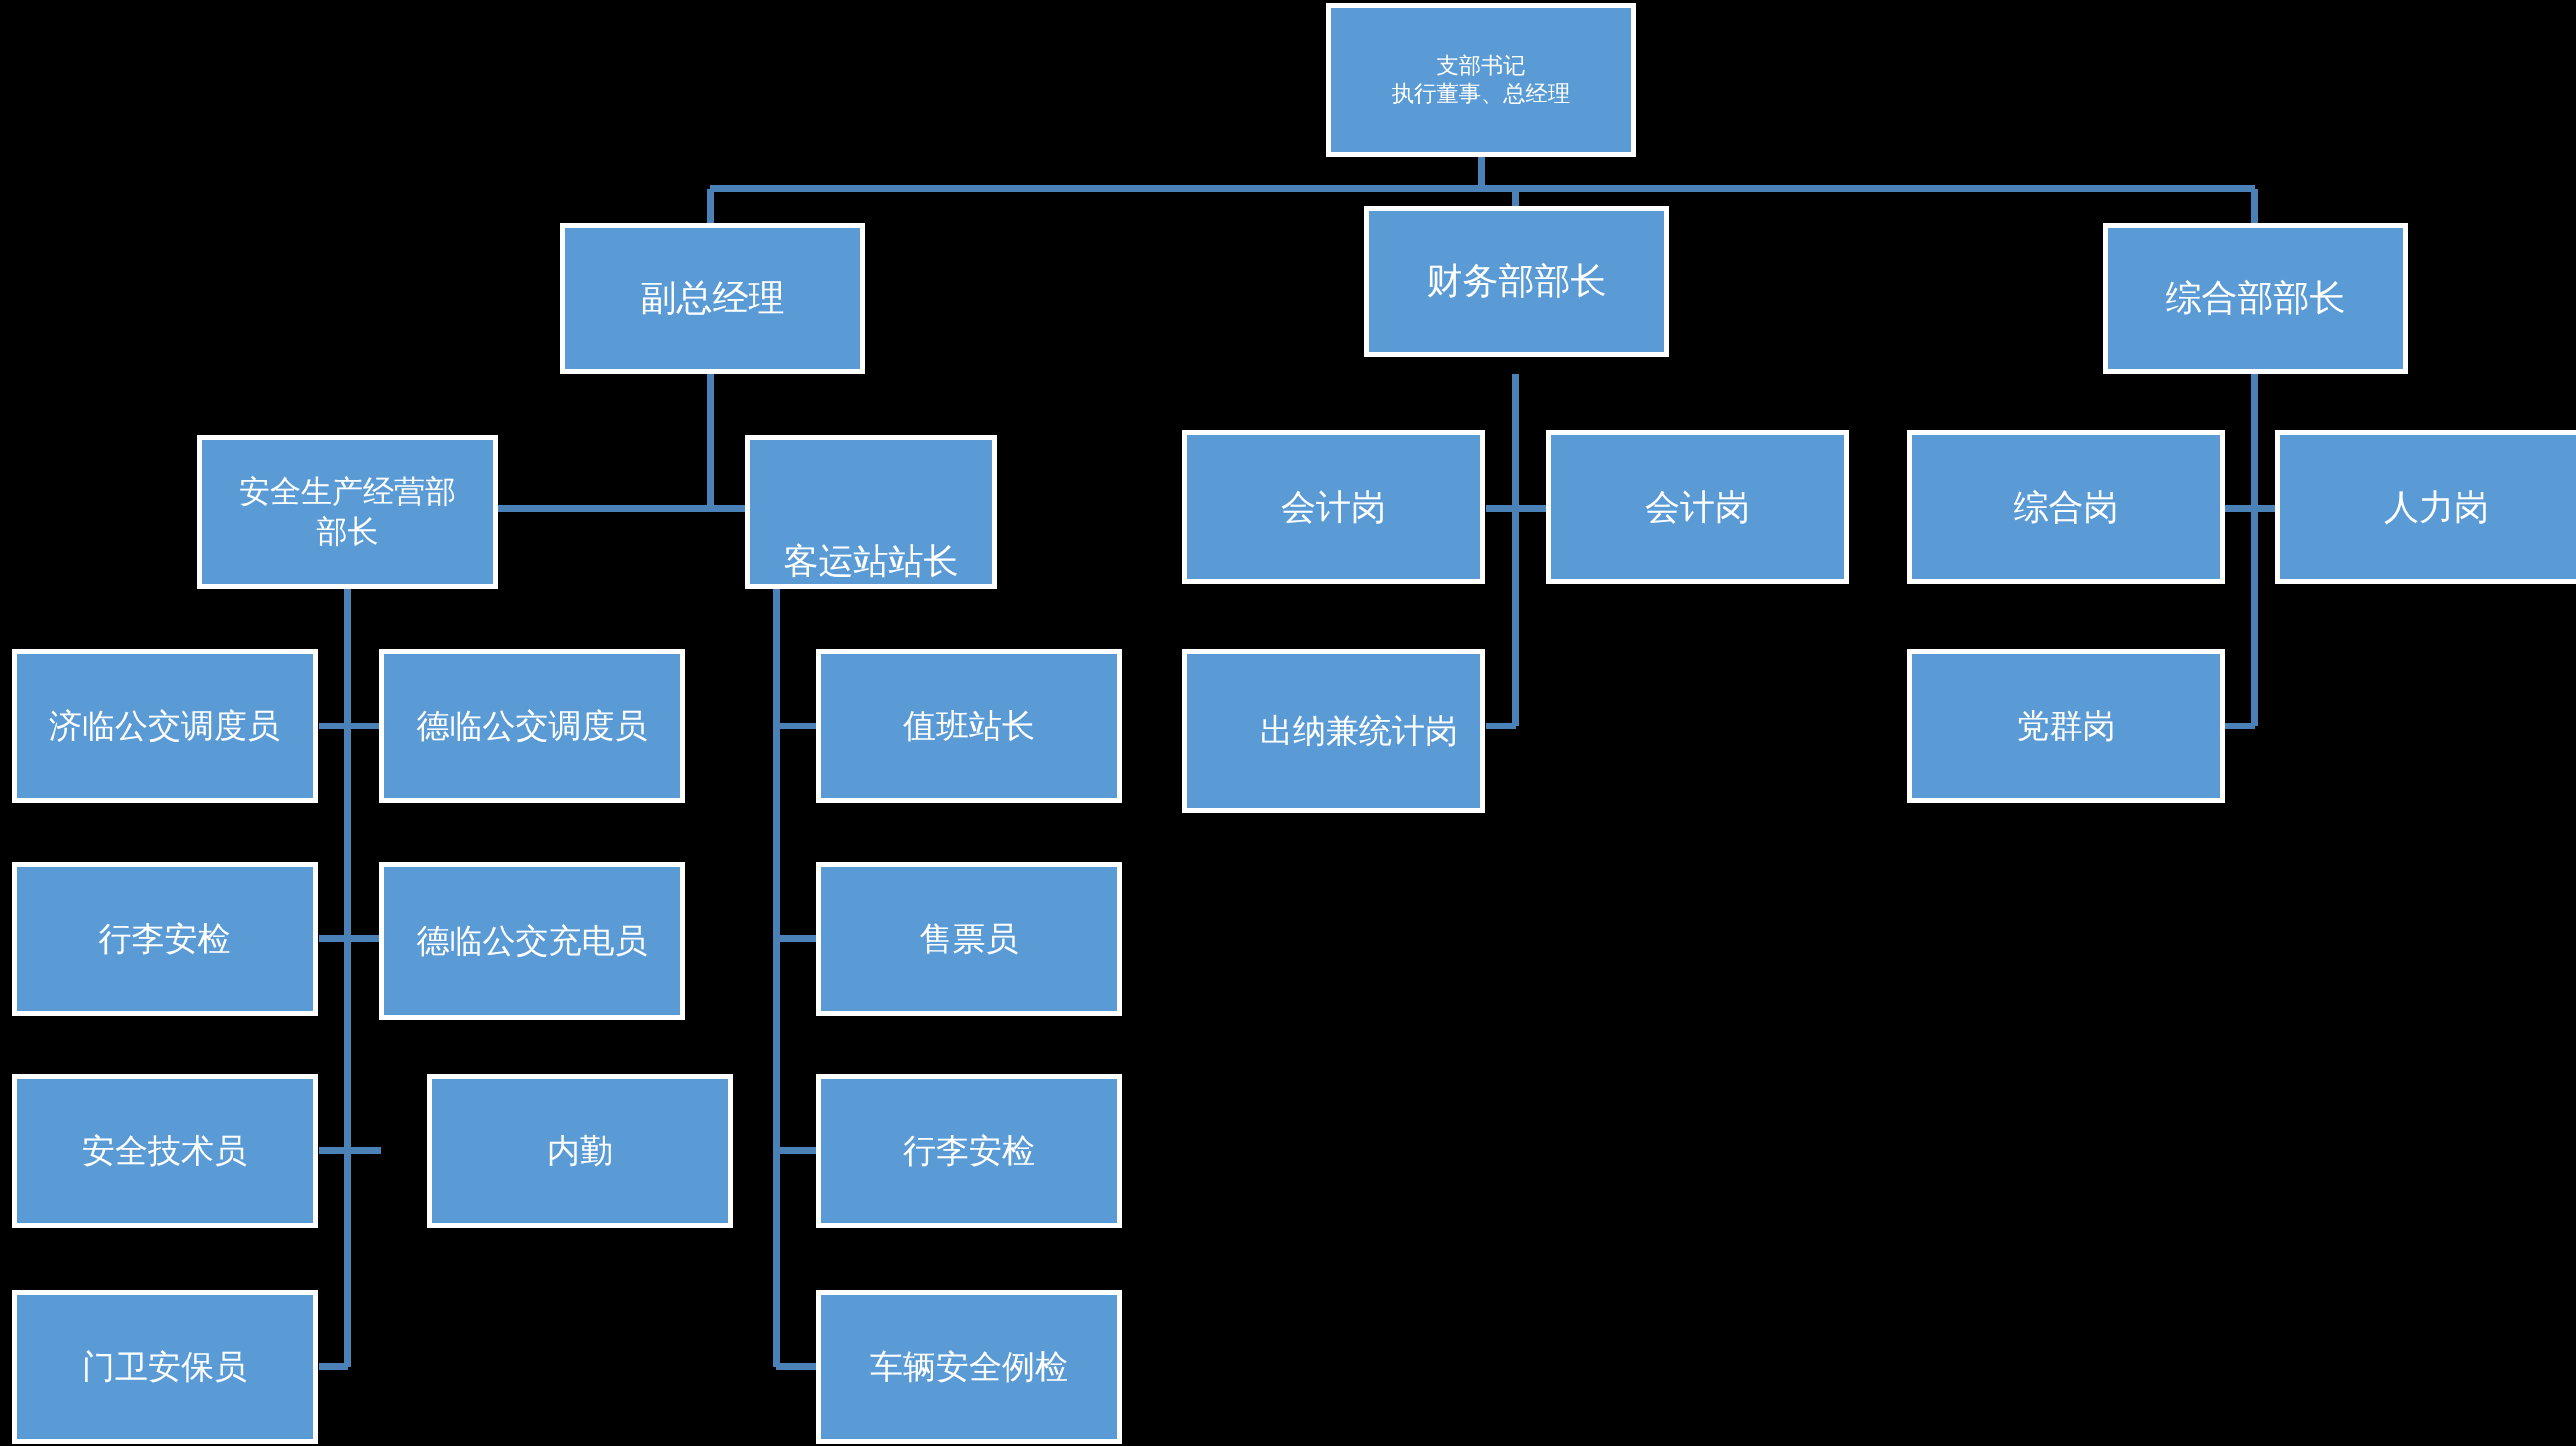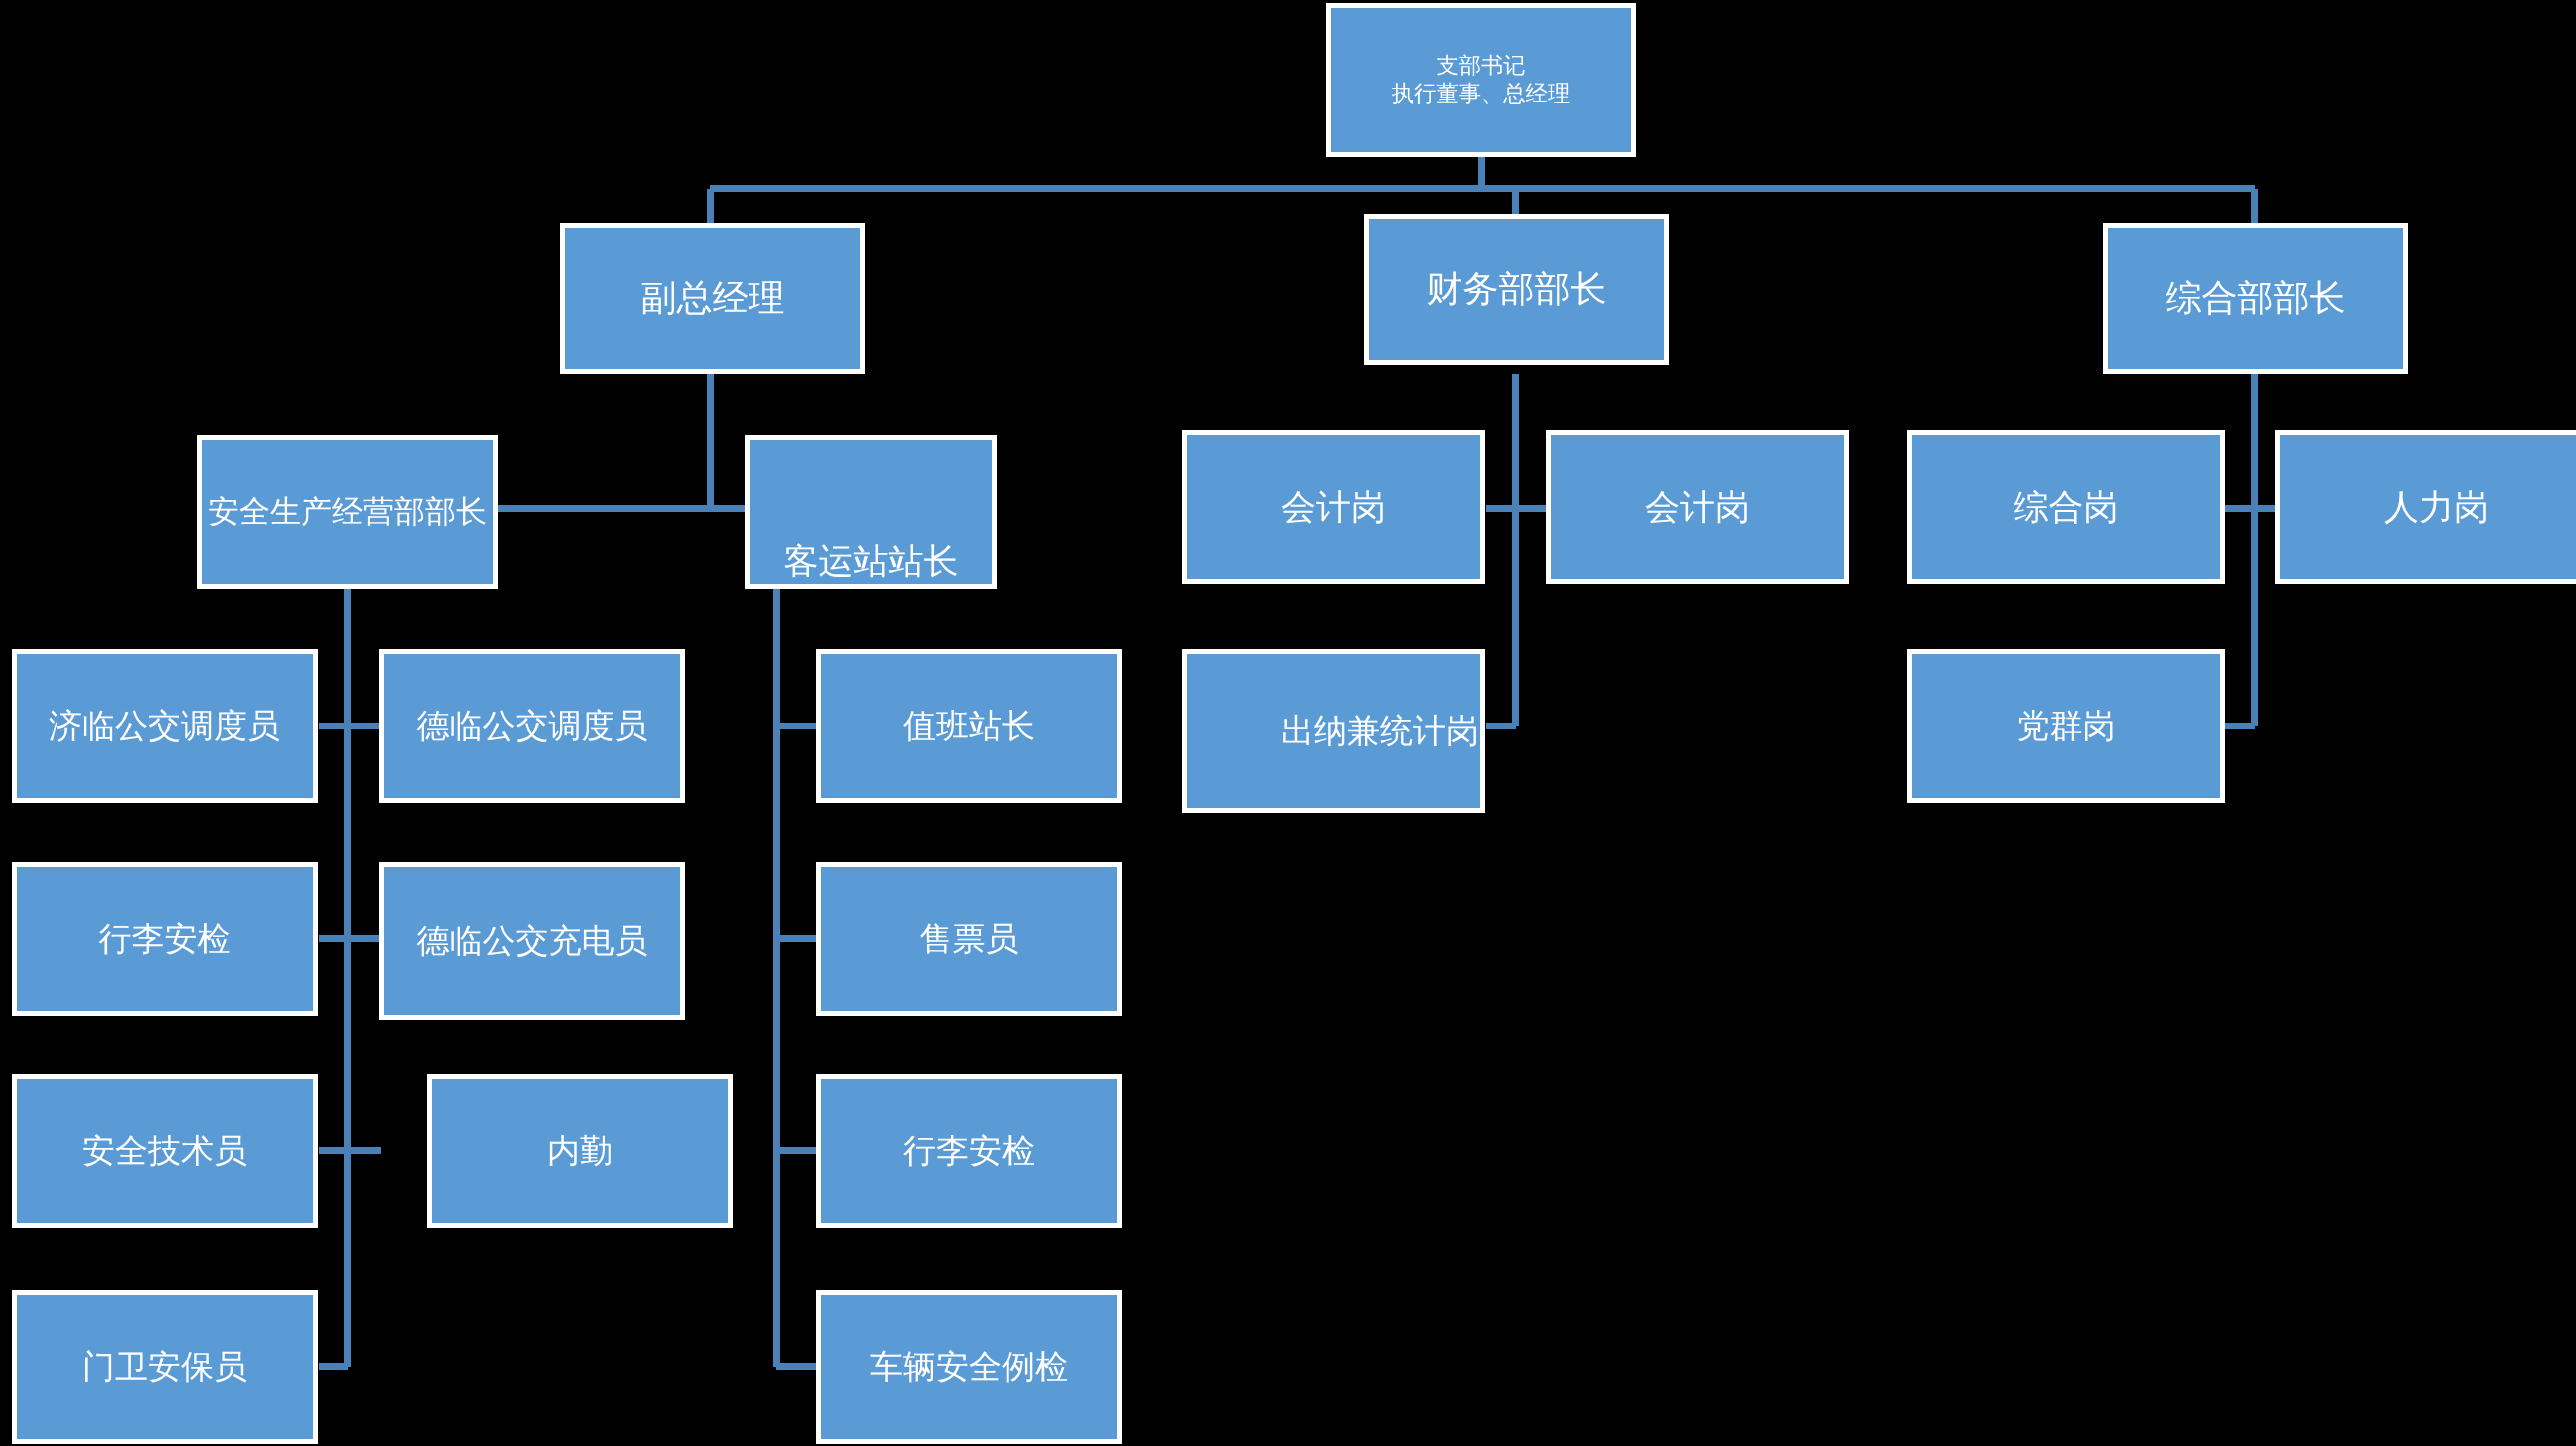--- a/index.html
+++ b/index.html
@@ -27,21 +27,21 @@
     position: absolute;
     box-sizing: border-box;
     background: #5B9BD5;
     border: 5px solid #FFFFFF;
     display: flex;
     align-items: center;
     justify-content: center;
     text-align: center;
     color: #FFFFFF;
     line-height: 1.28;
-    padding: 0 1px;
+    padding: 0 22px;
     overflow: hidden;
   }
   .org-node .node-label {
     display: block;
     width: 100%;
     white-space: pre-line;
   }
   .size-root   { font-size: 22.3px; }
   .size-lvl2   { font-size: 36px; justify-content: flex-end; }
   .size-lvl3   { font-size: 35px; }
@@ -97,21 +97,21 @@
 
   <div class="org-node size-root" style="left:1326px; top:3.3px; width:310px; height:154px;">
     <span class="node-label">支部书记
 执行董事、总经理</span>
   </div>
 
   <div class="org-node size-lvl2" style="left:560px; top:223px; width:305px; height:151px;">
     <span class="node-label">副总经理</span>
   </div>
 
-  <div class="org-node size-lvl2" style="left:1364px; top:214px; width:305px; height:151px;">
+  <div class="org-node size-lvl2" style="left:1364px; top:206px; width:305px; height:151px;">
     <span class="node-label">财务部部长</span>
   </div>
 
   <div class="org-node size-lvl2" style="left:2103px; top:223px; width:305px; height:151px;">
     <span class="node-label">综合部部长</span>
   </div>
 
   <div class="org-node size-lvl3sm" style="left:197px; top:435px; width:301px; height:154px;">
     <span class="node-label">安全生产经营部部长</span>
   </div>

